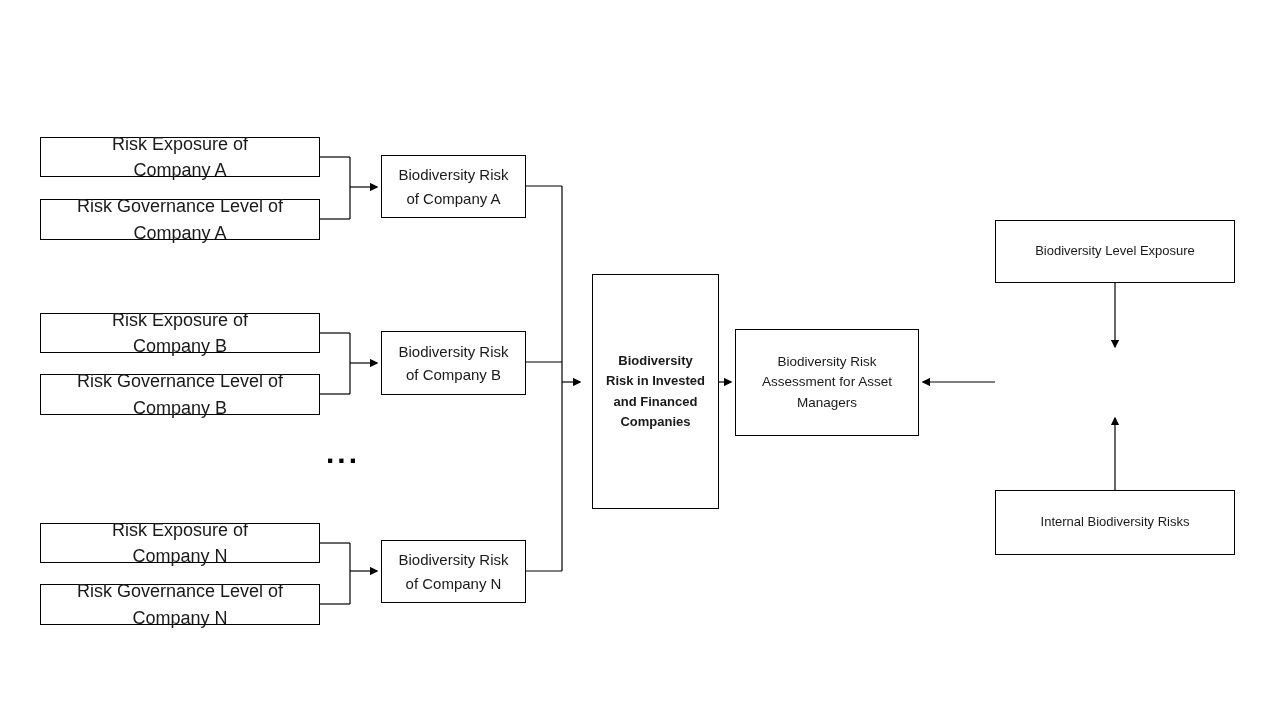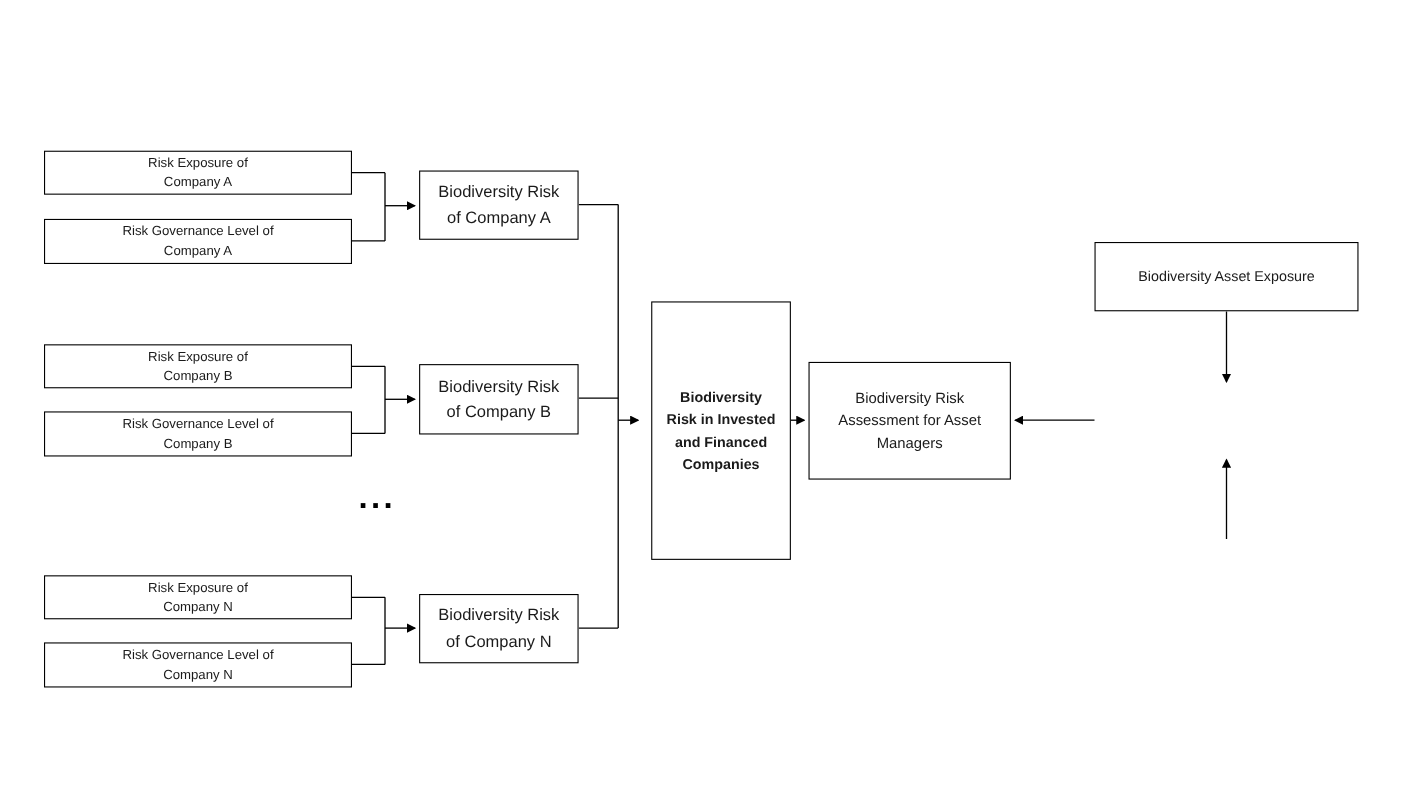--- a/index.html
+++ b/index.html
@@ -26,21 +26,21 @@
     border: 1px solid #000000;
     background: #ffffff;
     display: flex;
     align-items: center;
     justify-content: center;
     text-align: center;
     white-space: pre-line;
     color: #1a1a1a;
   }
 
-  .small  { font-size: 12px;  line-height: 1.45; }
+  .small  { font-size: 18px;  line-height: 1.45; }
   .result { font-size: 15px;  line-height: 1.55; }
   .center-box { font-size: 13px; font-weight: bold; line-height: 1.55; }
   .assess { font-size: 13.5px; line-height: 1.5; }
   .rightbox { font-size: 13px; line-height: 1.4; padding: 0 4px; }
 
   .ellipsis {
     position: absolute;
     left: 326px; top: 436px;
     font-size: 30px;
     font-weight: bold;
@@ -137,15 +137,16 @@
 
   <div class="box center-box b-center">Biodiversity
 Risk in Invested
 and Financed
 Companies</div>
 
   <div class="box assess b-assess">Biodiversity Risk
 Assessment for Asset
 Managers</div>
 
-  <div class="box rightbox b-rexp">Biodiversity Asset Exposure</div>
+  <div class="box rightbox b-rexp">Biodiversity Level Exposure</div>
+  <div class="box rightbox b-rint">Internal Biodiversity Risks</div>
 
 </div>
 
 </body></html>

